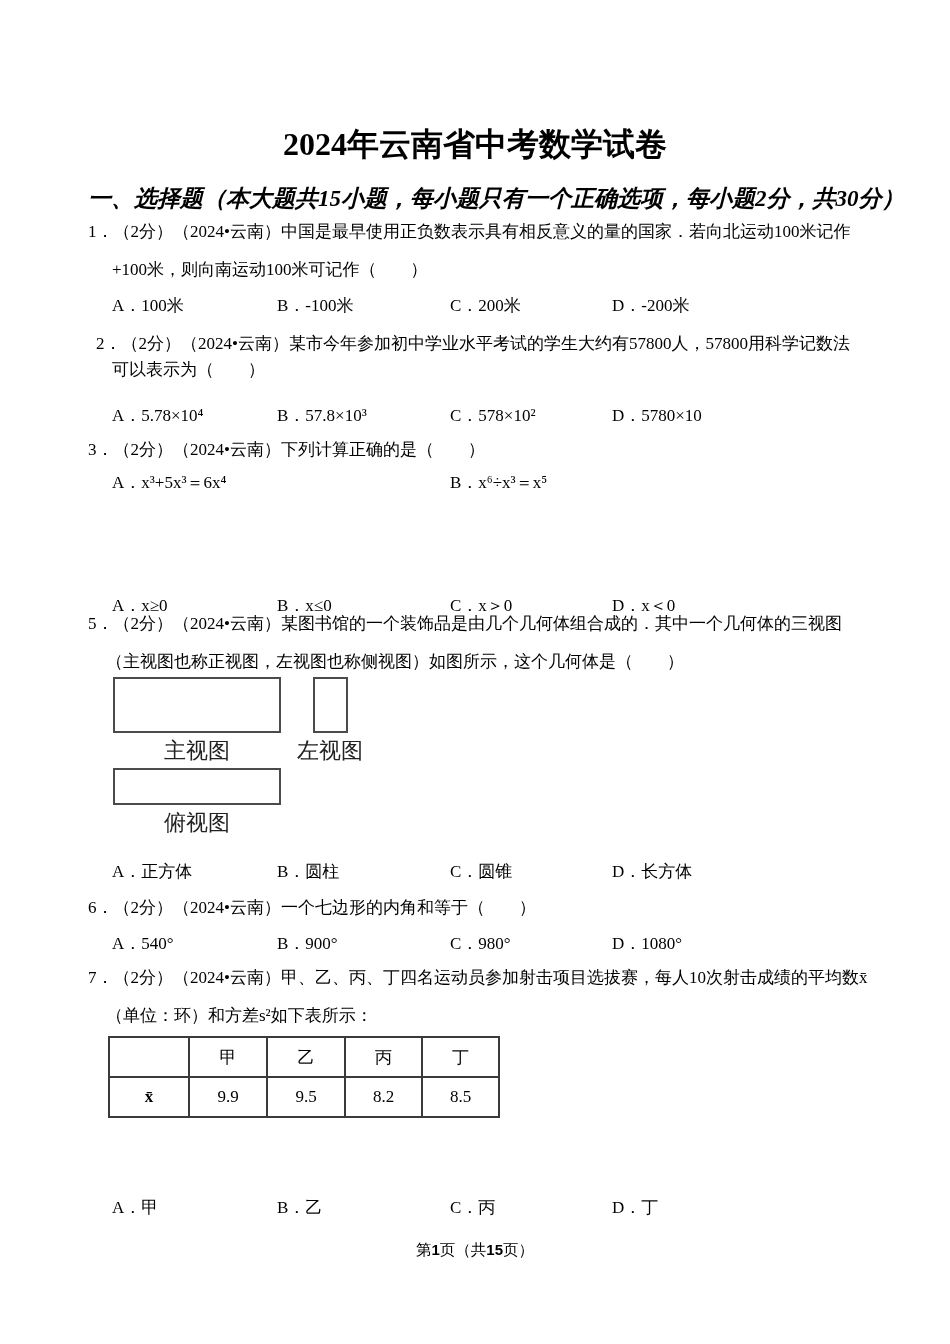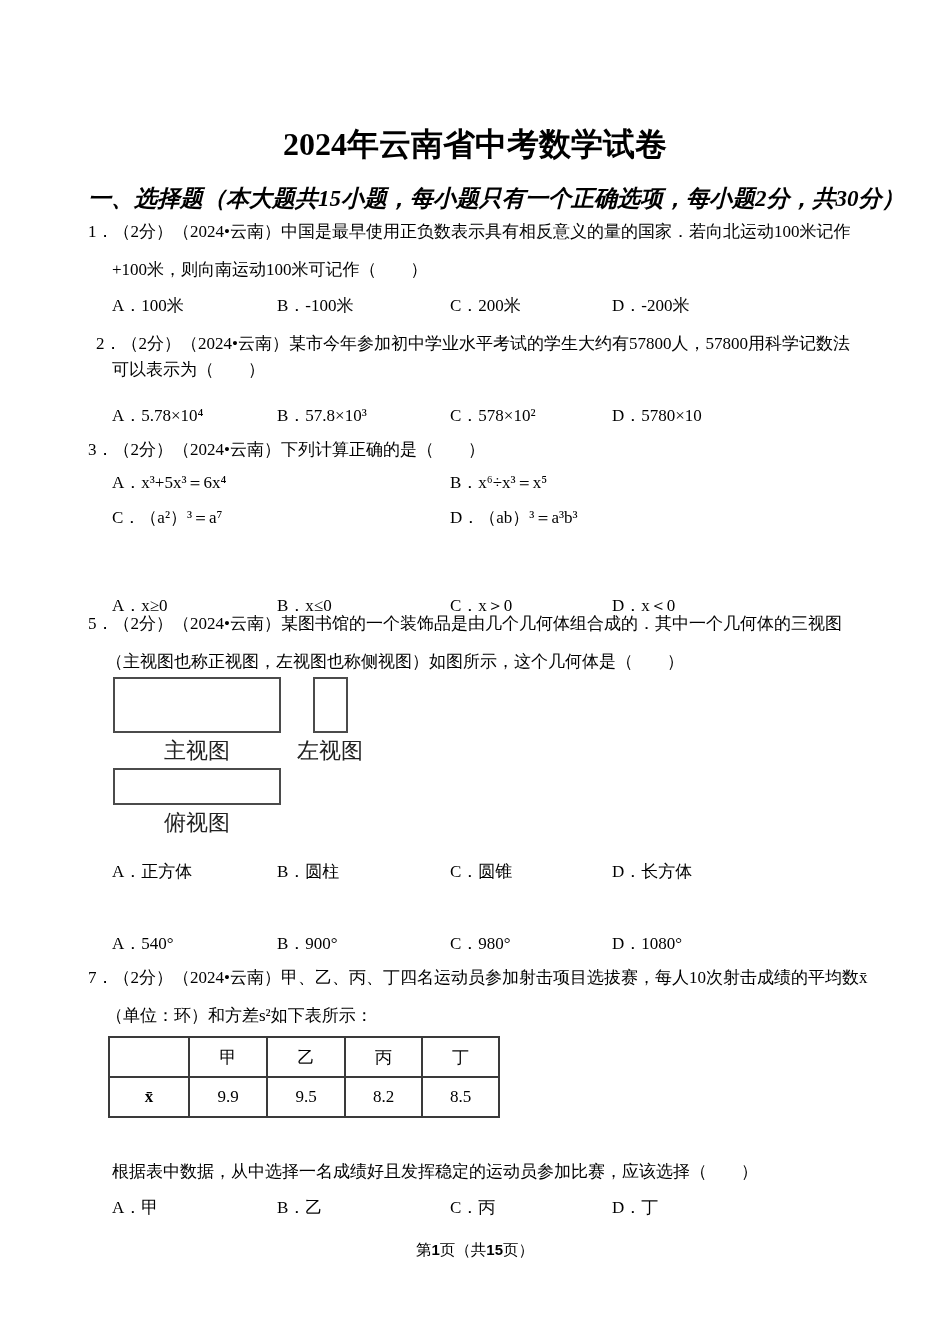--- a/index.html
+++ b/index.html
@@ -62,24 +62,20 @@
     <span class="opt opt-b">B．57.8×10³</span>
     <span class="opt opt-c">C．578×10²</span>
     <span class="opt opt-d">D．5780×10</span>
   </div>
 
   <div class="line qline" style="top:438px;">3．（2分）（2024•云南）下列计算正确的是（　　）</div>
   <div class="opts" style="top:471px;">
     <span class="opt opt-a">A．x³+5x³＝6x⁴</span>
     <span class="opt opt-c">B．x⁶÷x³＝x⁵</span>
   </div>
-  <div class="opts" style="top:506px;">
-    <span class="opt opt-a">C．（a²）³＝a⁷</span>
-    <span class="opt opt-c">D．（ab）³＝a³b³</span>
-  </div>
 
   <div class="opts" style="top:574px;margin-top:20px;">
     <span class="opt opt-a">A．x≥0</span>
     <span class="opt opt-b">B．x≤0</span>
     <span class="opt opt-c">C．x＞0</span>
     <span class="opt opt-d">D．x＜0</span>
   </div>
 
   <div class="line qline" style="top:612px;">5．（2分）（2024•云南）某图书馆的一个装饰品是由几个几何体组合成的．其中一个几何体的三视图</div>
   <div class="line pline" style="top:650px;">（主视图也称正视图，左视图也称侧视图）如图所示，这个几何体是（　　）</div>
@@ -91,20 +87,21 @@
   <div class="rect" style="left:113px; top:768px; width:168px; height:37px;"></div>
   <div class="figlabel" style="left:113px; top:808px; width:168px;">俯视图</div>
 
   <div class="opts" style="top:860px;">
     <span class="opt opt-a">A．正方体</span>
     <span class="opt opt-b">B．圆柱</span>
     <span class="opt opt-c">C．圆锥</span>
     <span class="opt opt-d">D．长方体</span>
   </div>
 
+  <div class="line qline" style="top:896px;">6．（2分）（2024•云南）一个七边形的内角和等于（　　）</div>
   <div class="opts" style="top:932px;">
     <span class="opt opt-a">A．540°</span>
     <span class="opt opt-b">B．900°</span>
     <span class="opt opt-c">C．980°</span>
     <span class="opt opt-d">D．1080°</span>
   </div>
 
   <div class="line qline" style="top:966px;">7．（2分）（2024•云南）甲、乙、丙、丁四名运动员参加射击项目选拔赛，每人10次射击成绩的平均数x̄</div>
   <div class="line pline" style="top:1004px;">（单位：环）和方差s²如下表所示：</div>
 
@@ -120,21 +117,20 @@
     <tr>
       <td class="c0 mean-label">x̄</td>
       <td class="c1">9.9</td>
       <td class="c2">9.5</td>
       <td class="c3">8.2</td>
       <td class="c4">8.5</td>
     </tr>
   </tbody>
     </table>
 
-  <div class="line cline" style="top:1160px;">根据表中数据，从中选择一名成绩好且发挥稳定的运动员参加比赛，应该选择（　　）</div>
   <div class="opts" style="top:1196px;">
     <span class="opt opt-a">A．甲</span>
     <span class="opt opt-b">B．乙</span>
     <span class="opt opt-c">C．丙</span>
     <span class="opt opt-d">D．丁</span>
   </div>
 
   <div class="footer">
     <span>第</span><b class="pgnum">1</b><span>页（共</span><b class="pgnum">15</b><span>页）</span>
   </div>

